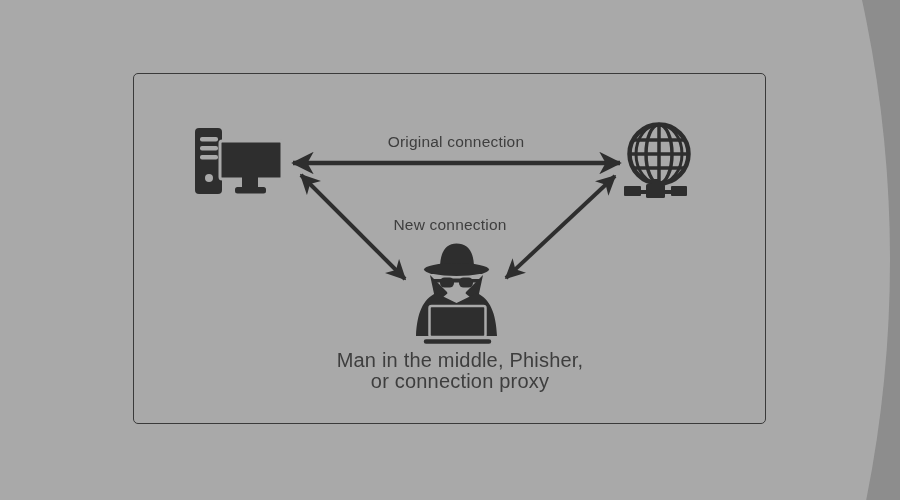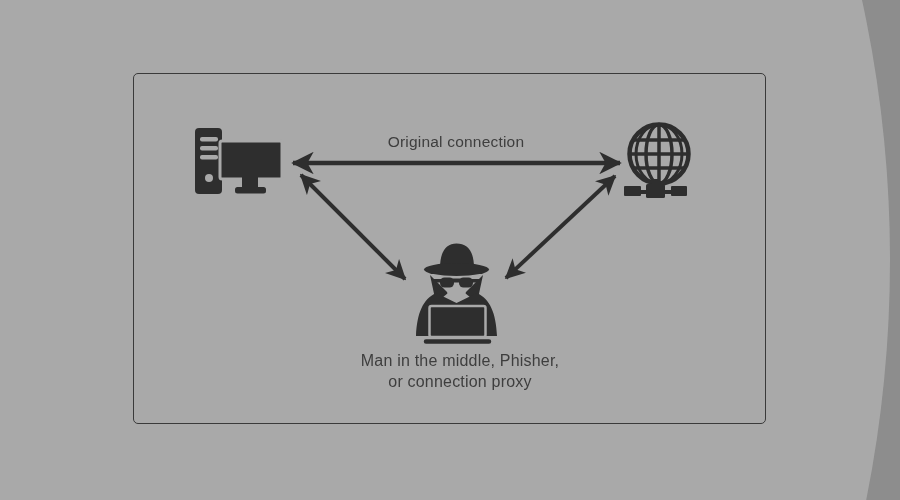--- a/index.html
+++ b/index.html
@@ -6,21 +6,21 @@
   body{font-family:"Liberation Sans","DejaVu Sans",sans-serif;}
   .stage{position:relative;width:900px;height:500px;overflow:hidden;background:#8d8d8d;}
   .bg-circle{position:absolute;left:-1552px;top:-961px;width:2442px;height:2442px;
              border-radius:50%;background:#a9a9a9;}
   .frame{position:absolute;left:133px;top:73px;width:631px;height:349px;
          border:1.5px solid #3a3a3a;border-radius:5px;}
   .abs{position:absolute;}
   .label{position:absolute;color:#3e3e3e;text-align:center;letter-spacing:0.2px;}
   .label-original{left:291px;top:133px;width:330px;font-size:15.5px;}
   .label-new{left:350px;top:216px;width:200px;font-size:15.5px;}
-  .caption{left:315px;top:350px;width:290px;font-size:16px;line-height:21px;}
+  .caption{left:315px;top:350px;width:290px;font-size:20px;line-height:21px;}
   svg{display:block;}
 </style>
 </head>
 <body>
 
 <div class="stage">
   <div class="bg-circle"></div>
 
   <div class="frame"></div>
 
@@ -86,17 +86,18 @@
       <path d="M30 28 C30 11 36.5 3.5 46.5 3.5 C57.5 3.5 64 11 64 28 Z"></path>
       <ellipse cx="46.5" cy="29.5" rx="32.5" ry="6.5"></ellipse>
 
       <rect x="19.5" y="66" width="56" height="31" rx="2" fill="#2e2e2e" stroke="#a9a9a9" stroke-width="2.5"></rect>
 
       <rect x="13" y="98.5" width="69" height="6" rx="3" fill="#2e2e2e" stroke="#a9a9a9" stroke-width="1.5"></rect>
     </g>
   </svg>
 
   <div class="label label-original">Original connection</div>
+  <div class="label label-new">New connection</div>
   <div class="label caption">
     <div>Man in the middle, Phisher,</div>
     <div>or connection proxy</div>
   </div>
 </div>
 
 </body></html>

